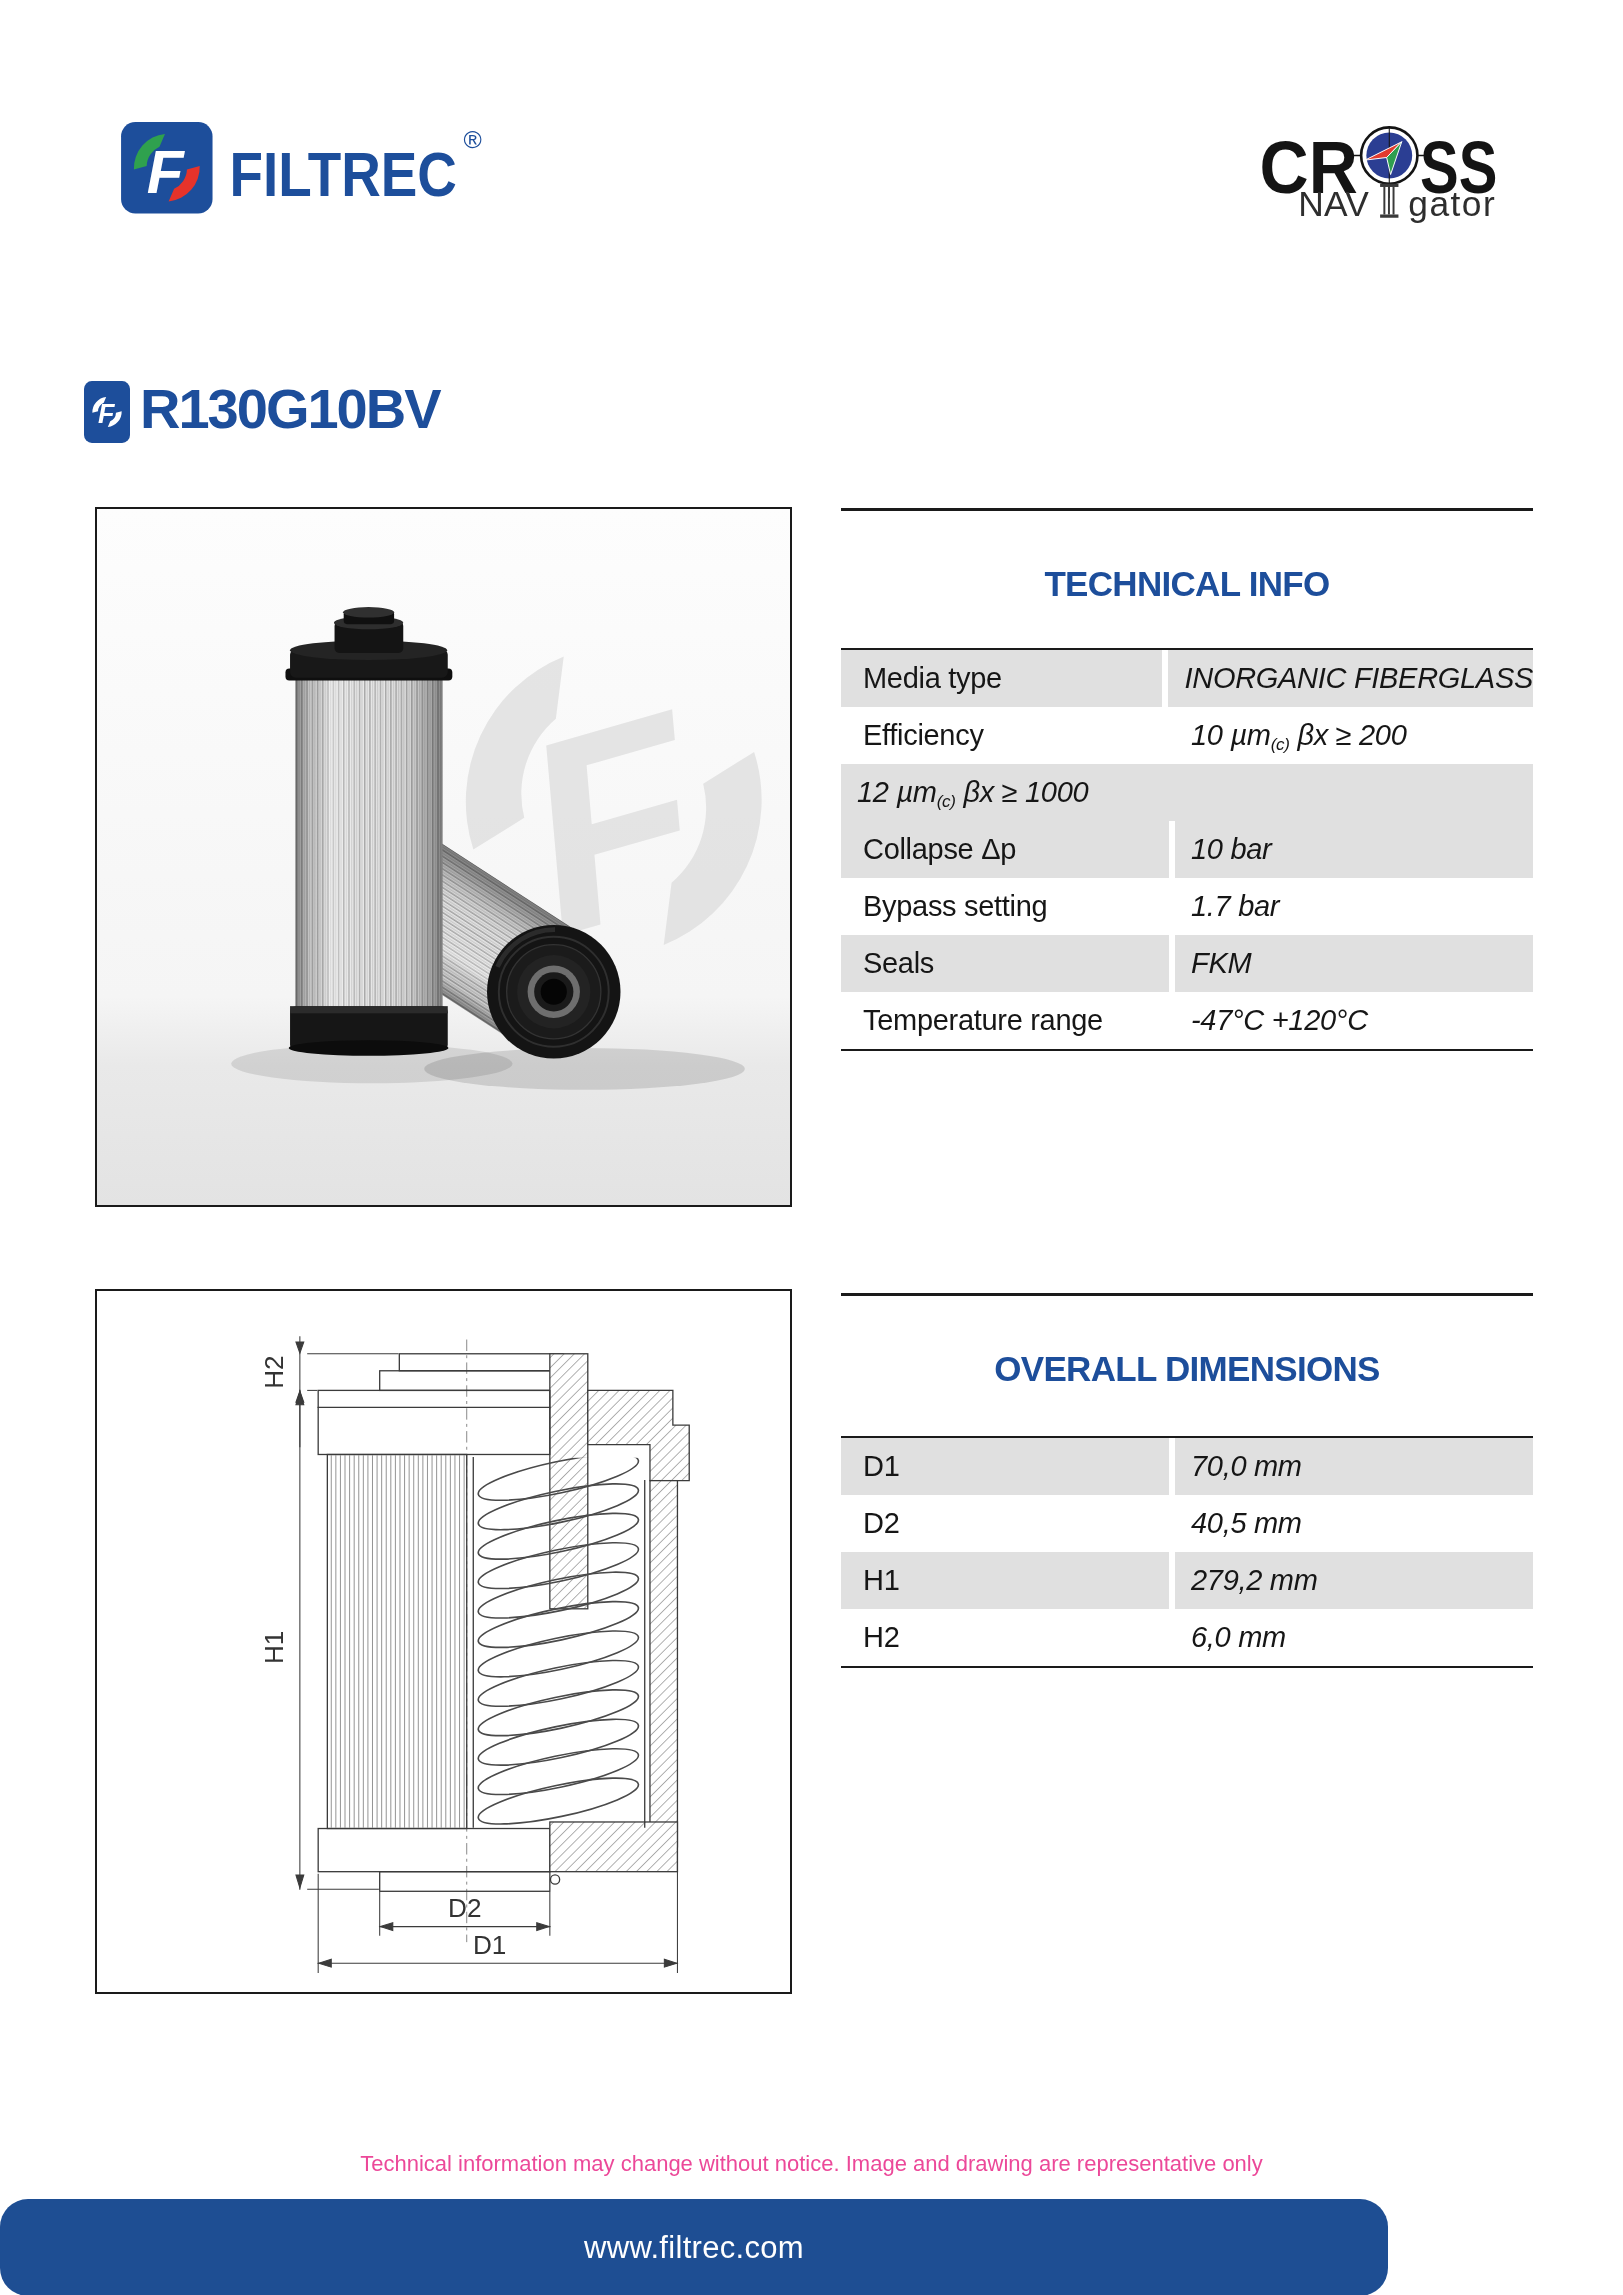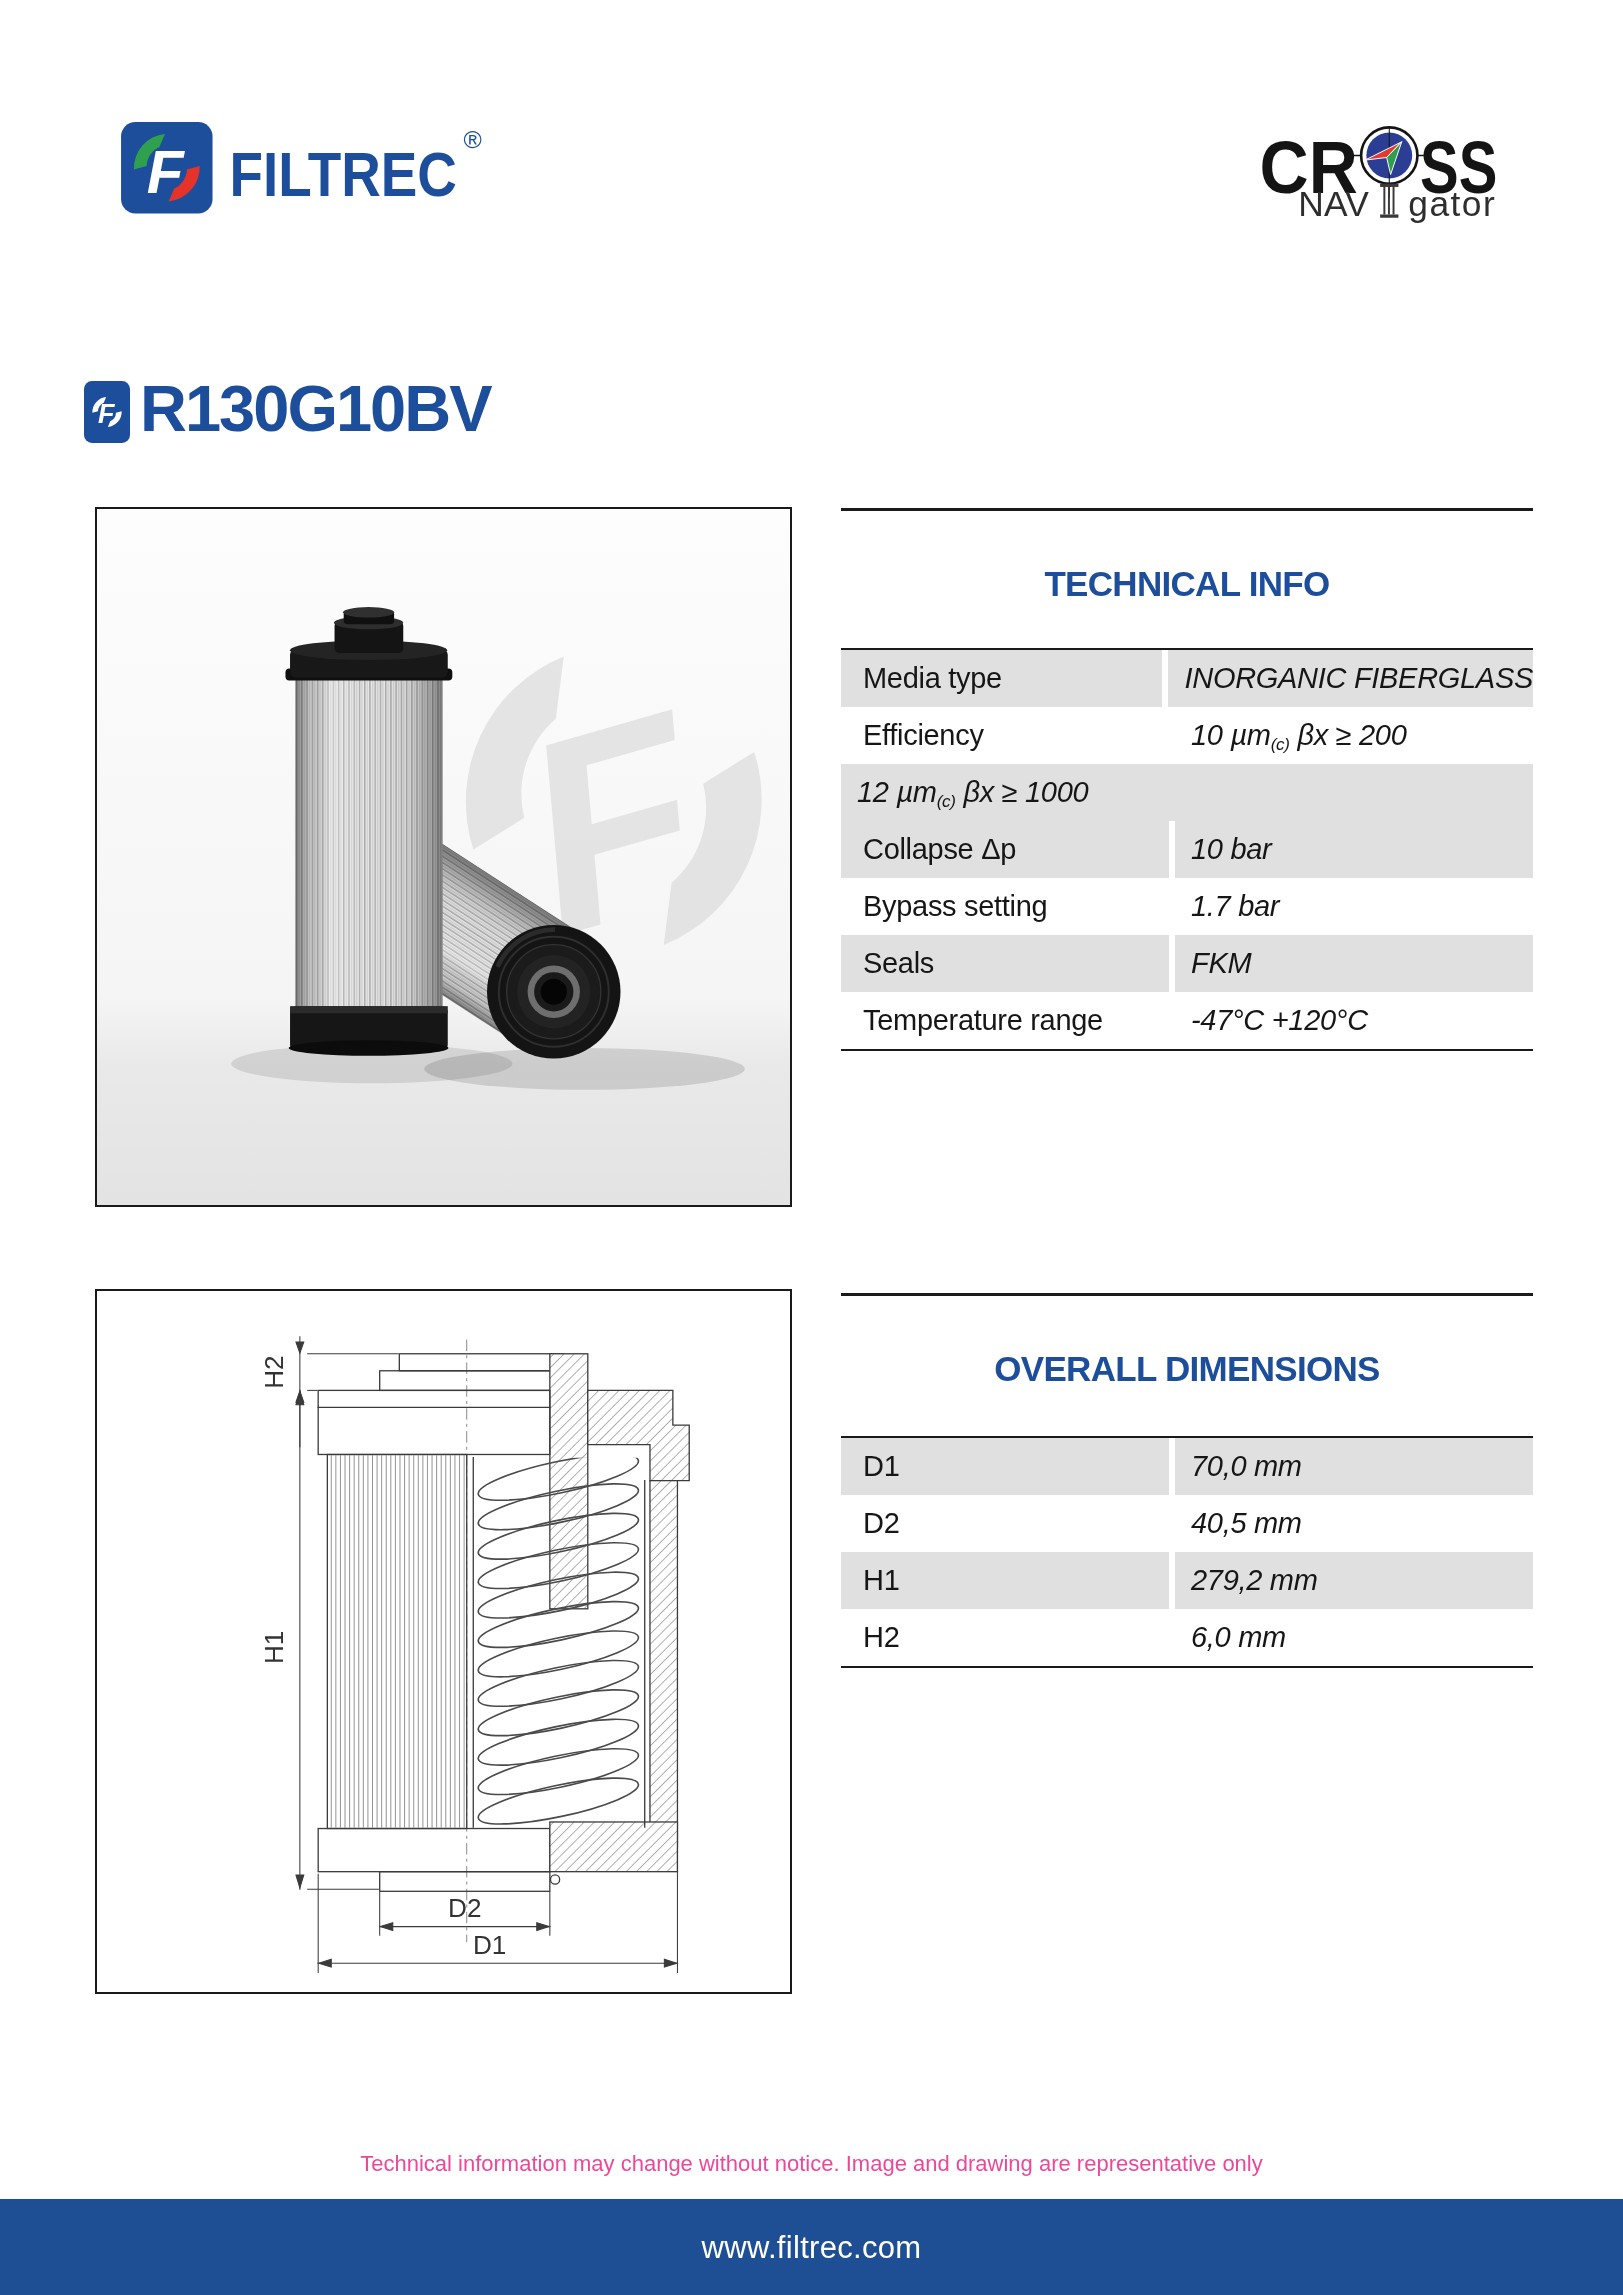--- a/index.html
+++ b/index.html
@@ -18,21 +18,21 @@
     position:relative;width:1623px;height:2295px;background:#ffffff;overflow:hidden;
     font-family:"Liberation Sans",sans-serif;color:var(--text-dark);
   }
   
   .logo-filtrec{position:absolute;left:121px;top:122px;width:366px;height:98px;}
   .logo-cross{position:absolute;left:1255px;top:126px;width:262px;height:118px;}
   
   .product-icon{position:absolute;left:84px;top:381px;width:46px;height:62px;}
   .product-title{
     position:absolute;left:140px;top:376px;height:65px;line-height:65px;
-    font-size:65px;font-weight:bold;letter-spacing:-2px;color:var(--brand-blue);white-space:nowrap;
+    font-size:56px;font-weight:bold;letter-spacing:-2px;color:var(--brand-blue);white-space:nowrap;
   }
   
   .panel{position:absolute;left:95px;width:697px;border:2px solid #1a1a1a;background:#ffffff;}
   .panel.photo{top:507px;height:700px;}
   .panel.drawing{top:1289px;height:705px;}
   .panel svg{display:block;width:100%;height:100%;}
   
   .divider{position:absolute;left:841px;width:692px;height:2.6px;background:var(--table-border-dark);}
   .divider.d1{top:508px;} .divider.d2{top:1293px;}
   .section-title{
@@ -51,22 +51,22 @@
   .cell.value{flex:1;padding-left:16px;font-style:italic;}
   .cell.value span{white-space:pre;}
   .trow.g .cell{background:var(--table-row-gray);}
   .subtxt{font-size:17px;position:relative;top:9.2px;white-space:pre;}
   
   .disclaimer{
     position:absolute;left:0;top:2151px;width:1623px;text-align:center;
     font-size:22px;color:#ec4899;
   }
   .site-bar{
-    position:absolute;left:0;top:2199px;width:1623px;height:97px;
-    background:var(--footer-bar-blue);display:flex;align-items:center;justify-content:center;
+    position:absolute;left:0;top:2199px;width:1388px;height:97px;
+    background:var(--footer-bar-blue);display:flex;align-items:center;justify-content:center;border-radius:28px;
   }
   .site{font-size:31px;color:#ffffff;letter-spacing:0.3px;}
 </style>
 </head>
 <body>
 
 <div class="page">
 
   <svg width="0" height="0" style="position:absolute" aria-hidden="true">
     <defs>

